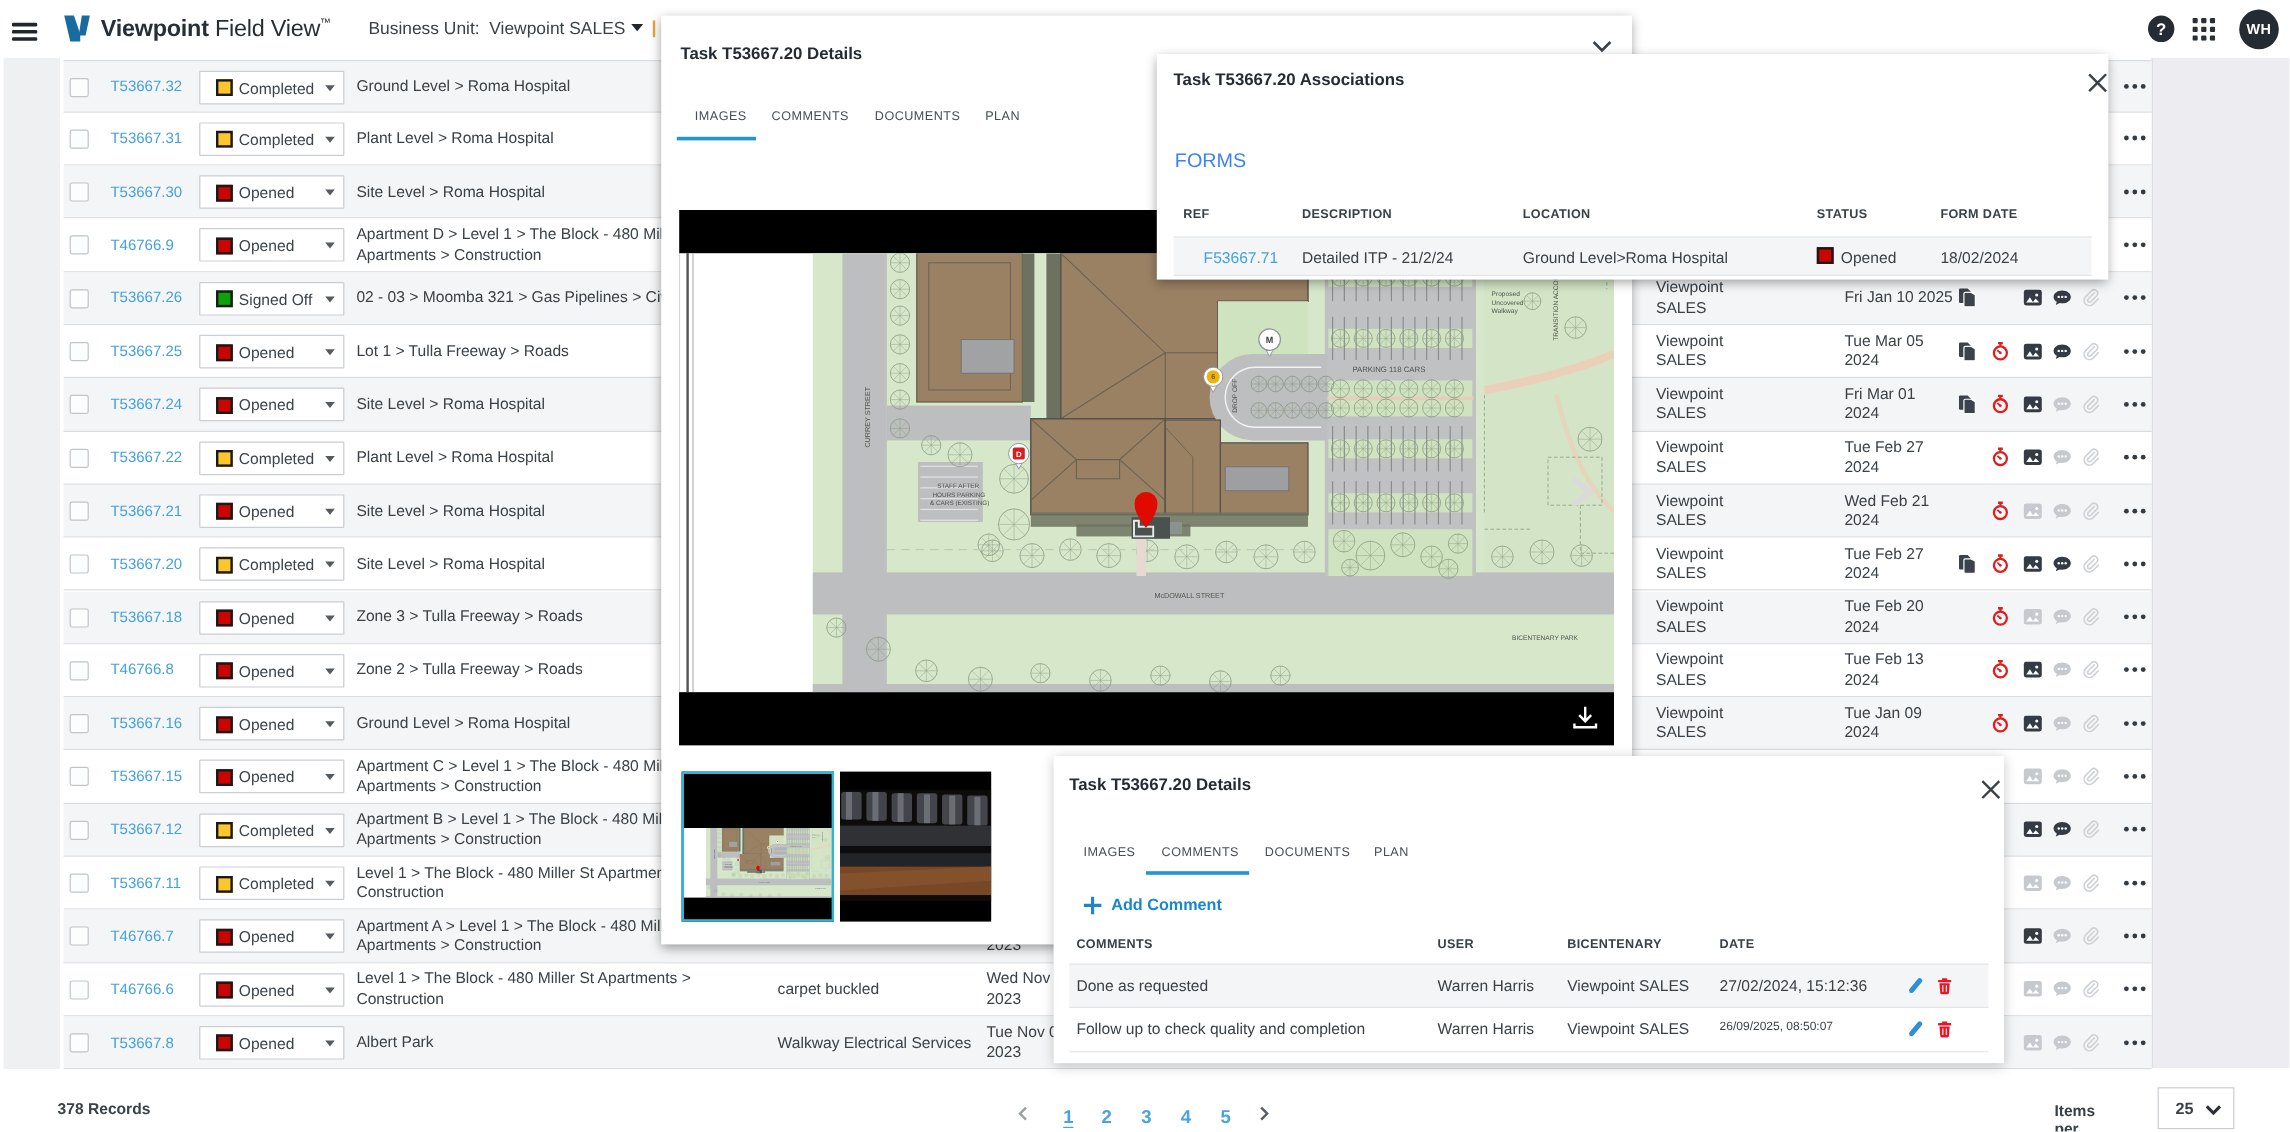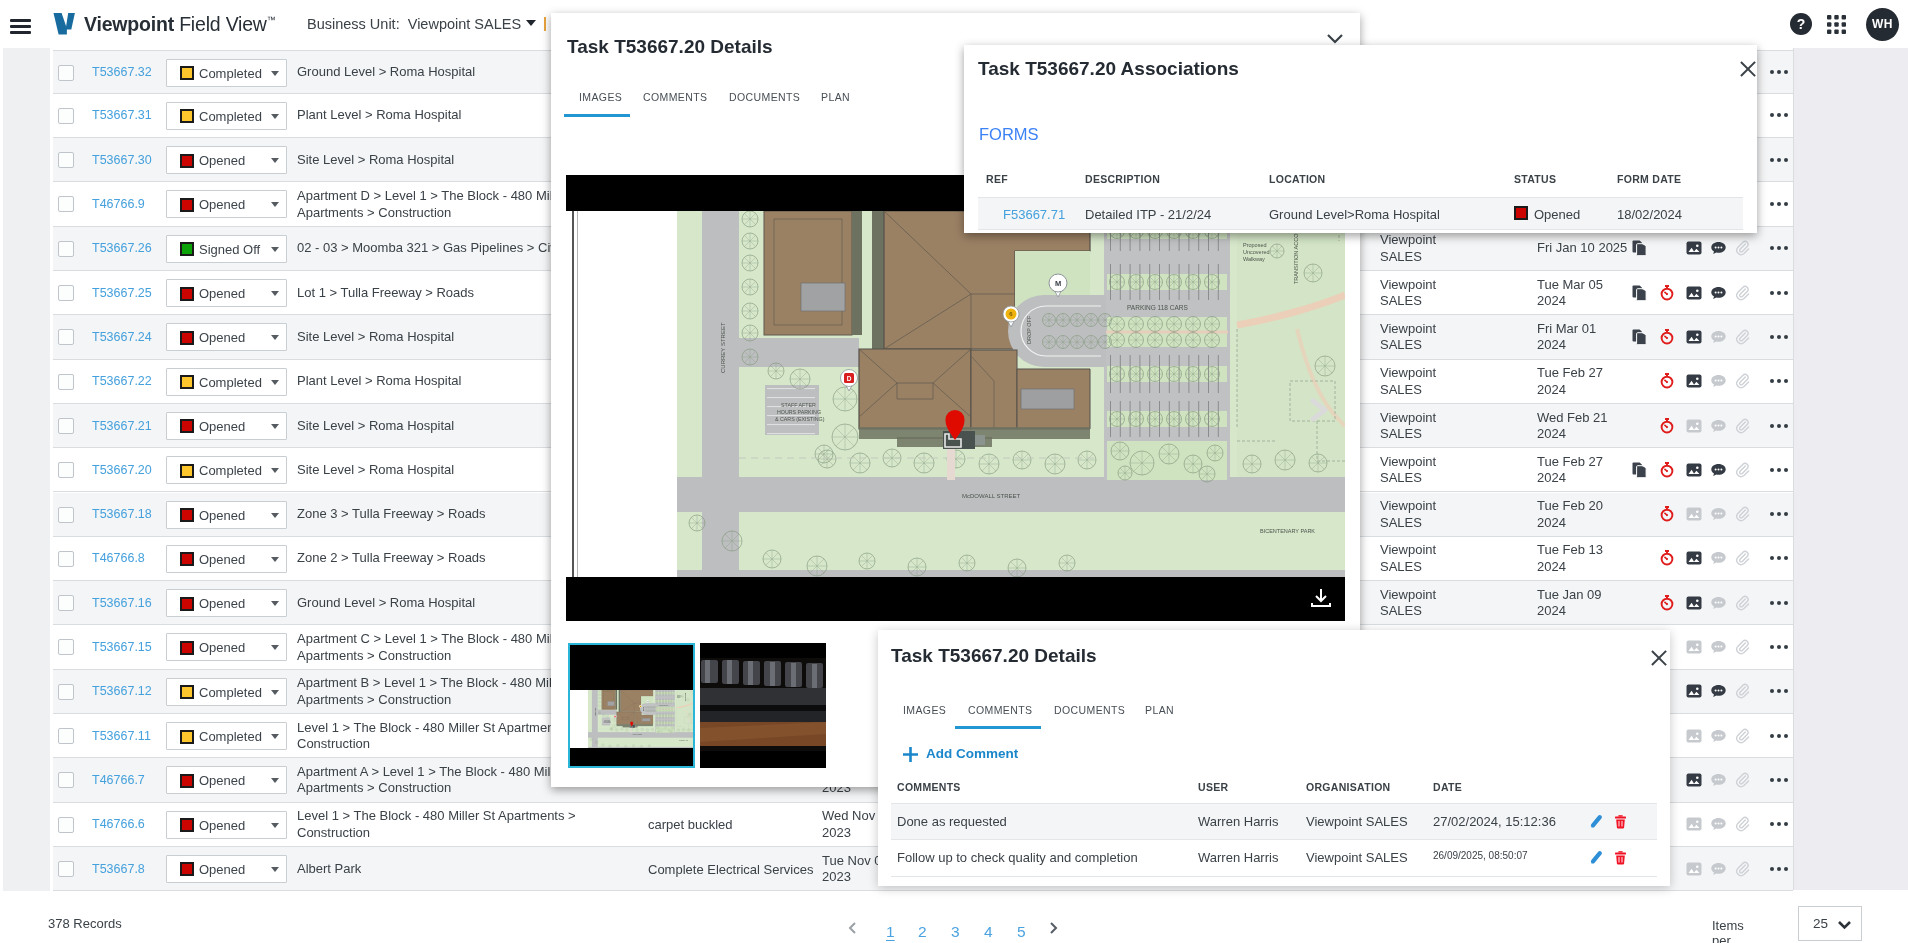--- a/index.html
+++ b/index.html
@@ -31,29 +31,29 @@
 .loc { position:absolute; left:244px; top:50%; transform:translateY(-50%); font-size:13px; line-height:16.5px; width:360px; }
 .loc.one { white-space:nowrap; width:auto; }
 .dsc { position:absolute; left:595px; top:50%; transform:translateY(-50%); font-size:13px; white-space:nowrap; }
 .dt1 { position:absolute; left:769px; top:50%; transform:translateY(-50%); font-size:13px; line-height:16.5px; width:70px; }
 .org { position:absolute; left:1327px; top:50%; transform:translateY(-50%); font-size:13px; line-height:16.5px; }
 .dt2 { position:absolute; left:1484px; top:50%; transform:translateY(-50%); font-size:13px; line-height:16.5px; width:80px; }
 .dt2.one { width:auto; white-space:nowrap; }
 .ic { position:absolute; top:50%; transform:translateY(-50%); width:20px; height:17px; }
 
 
-#foot { position:absolute; left:0; top:891px; width:1727px; height:52px; background:#fff; }
+#foot { position:absolute; left:0; top:891px; width:1727px; height:52px; background:#fff;font-weight:bold; }
 #rec { position:absolute; left:48px; top:25px; font-size:13px; color:#3a4147; }
 .pg { position:absolute; top:32px; font-size:15.5px; color:#4aa3e0; }
 #ipp { position:absolute; left:1712px; top:27px; font-size:13px; color:#3a4147; }
 #psel { position:absolute; left:1798px; top:15px; width:64px; height:35px; border:1px solid #c9ced3; background:#fff; font-size:13.5px; color:#3a4147; }
 
 
 .modal { position:absolute; background:#fff; box-shadow:0 3px 9px rgba(0,0,0,0.38); }
-.mtitle { position:absolute; font-size:19px; font-weight:700; color:#252b33; }
+.mtitle { position:absolute; font-size:14px; font-weight:700; color:#252b33; }
 .tab { position:absolute; font-size:10.5px; color:#474e55; letter-spacing:0.4px; }
 .tabline { position:absolute; height:3px; background:#2196d3; }
 .x { position:absolute; width:17px; height:17px; }
 .x:before, .x:after { content:""; position:absolute; left:8px; top:-1px; width:2.2px; height:20px; background:#3a4147; }
 .x:before { transform:rotate(45deg); }
 .x:after { transform:rotate(-45deg); }
 .h11 { font-size:10.5px; font-weight:700; color:#3a4147; letter-spacing:0.3px; }
 </style></head>
 <body>
 
@@ -817,21 +817,21 @@
     </div>
 <div class="row g" style="top:846.9px">
       <span class="cb"></span>
       <a class="lnk">T53667.8</a>
       <span class="sel">
         <span class="sq" style="background:#cb0400"></span>
         <span class="st">Opened</span>
         <span class="car"></span>
       </span>
       <span class="loc one">Albert Park</span>
-      <span class="dsc">Complete Electrical Services</span>
+      <span class="dsc">Walkway Electrical Services</span>
       <span class="dt1">Tue Nov 07<br>2023</span>
       <span class="org">Viewpoint<br>SALES</span>
       <span class="ic" style="left:1633px"><svg width="16" height="17" viewBox="0 0 16 17" style="">
           <rect x="0.5" y="2" width="15" height="13" rx="2" fill="#c6cace"></rect>
           <path d="M2.5 12.5 L5.6 8.2 L8.3 12.5 Z" fill="#fff"></path>
           <path d="M7.8 12.5 L10.4 9.3 L13.4 12.5 Z" fill="#fff"></path>
           <circle cx="11.3" cy="6.3" r="1.3" fill="#fff"></circle>
         </svg></span>
       <span class="ic" style="left:1657px"><svg width="17" height="17" viewBox="0 0 17 17" style="">
           <path d="M8.5 2.5c4 0 7.2 2.4 7.2 5.4s-3.2 5.4-7.2 5.4c-.7 0-1.5-.1-2.1-.2l-3.2 1.5.8-2.6c-1.6-1-2.7-2.4-2.7-4.1 0-3 3.2-5.4 7.2-5.4z" fill="#c6cace"></path>
@@ -1989,21 +1989,21 @@
   <div class="tab" style="left:90px;top:74px">COMMENTS</div>
   <div class="tab" style="left:176px;top:74px">DOCUMENTS</div>
   <div class="tab" style="left:267px;top:74px">PLAN</div>
   <div class="tabline" style="left:77px;top:96px;width:86px"></div>
   <svg class="abs" style="left:25px;top:117px" width="15" height="15" viewBox="0 0 15 15">
       <path d="M7.5 0 V15 M0 7.5 H15" stroke="#1b87ca" stroke-width="2.6"></path>
     </svg>
   <span class="abs" style="left:48px;top:116px;font-size:13.5px;font-weight:700;color:#1b87ca">Add Comment</span>
   <div class="h11" style="position:absolute;left:19px;top:151px">COMMENTS</div>
   <div class="h11" style="position:absolute;left:320px;top:151px">USER</div>
-  <div class="h11" style="position:absolute;left:428px;top:151px">ORGANISATION</div>
+  <div class="h11" style="position:absolute;left:428px;top:151px">BICENTENARY</div>
   <div class="h11" style="position:absolute;left:555px;top:151px">DATE</div>
   <div class="abs" style="left:13px;top:173px;width:766px;height:37px;background:#f4f5f6;border-top:1px solid #e3e6e8;border-bottom:1px solid #e3e6e8">
     <span class="abs" style="left:6px;top:10px;font-size:13px">Done as requested</span>
     <span class="abs" style="left:307px;top:10px;font-size:13px">Warren Harris</span>
     <span class="abs" style="left:415px;top:10px;font-size:13px">Viewpoint SALES</span>
     <span class="abs" style="left:542px;top:10px;font-size:13px">27/02/2024, 15:12:36</span>
     <svg class="abs" style="left:698px;top:10px" width="15" height="15" viewBox="0 0 15 15">
         <path d="M4 11.3 L10.8 3.2" stroke="#2e8fd6" stroke-width="4.2" stroke-linecap="round"></path>
         <path d="M2.2 13.5 L4.8 12.7 L3.1 11 Z" fill="#2e8fd6"></path>
       </svg>

